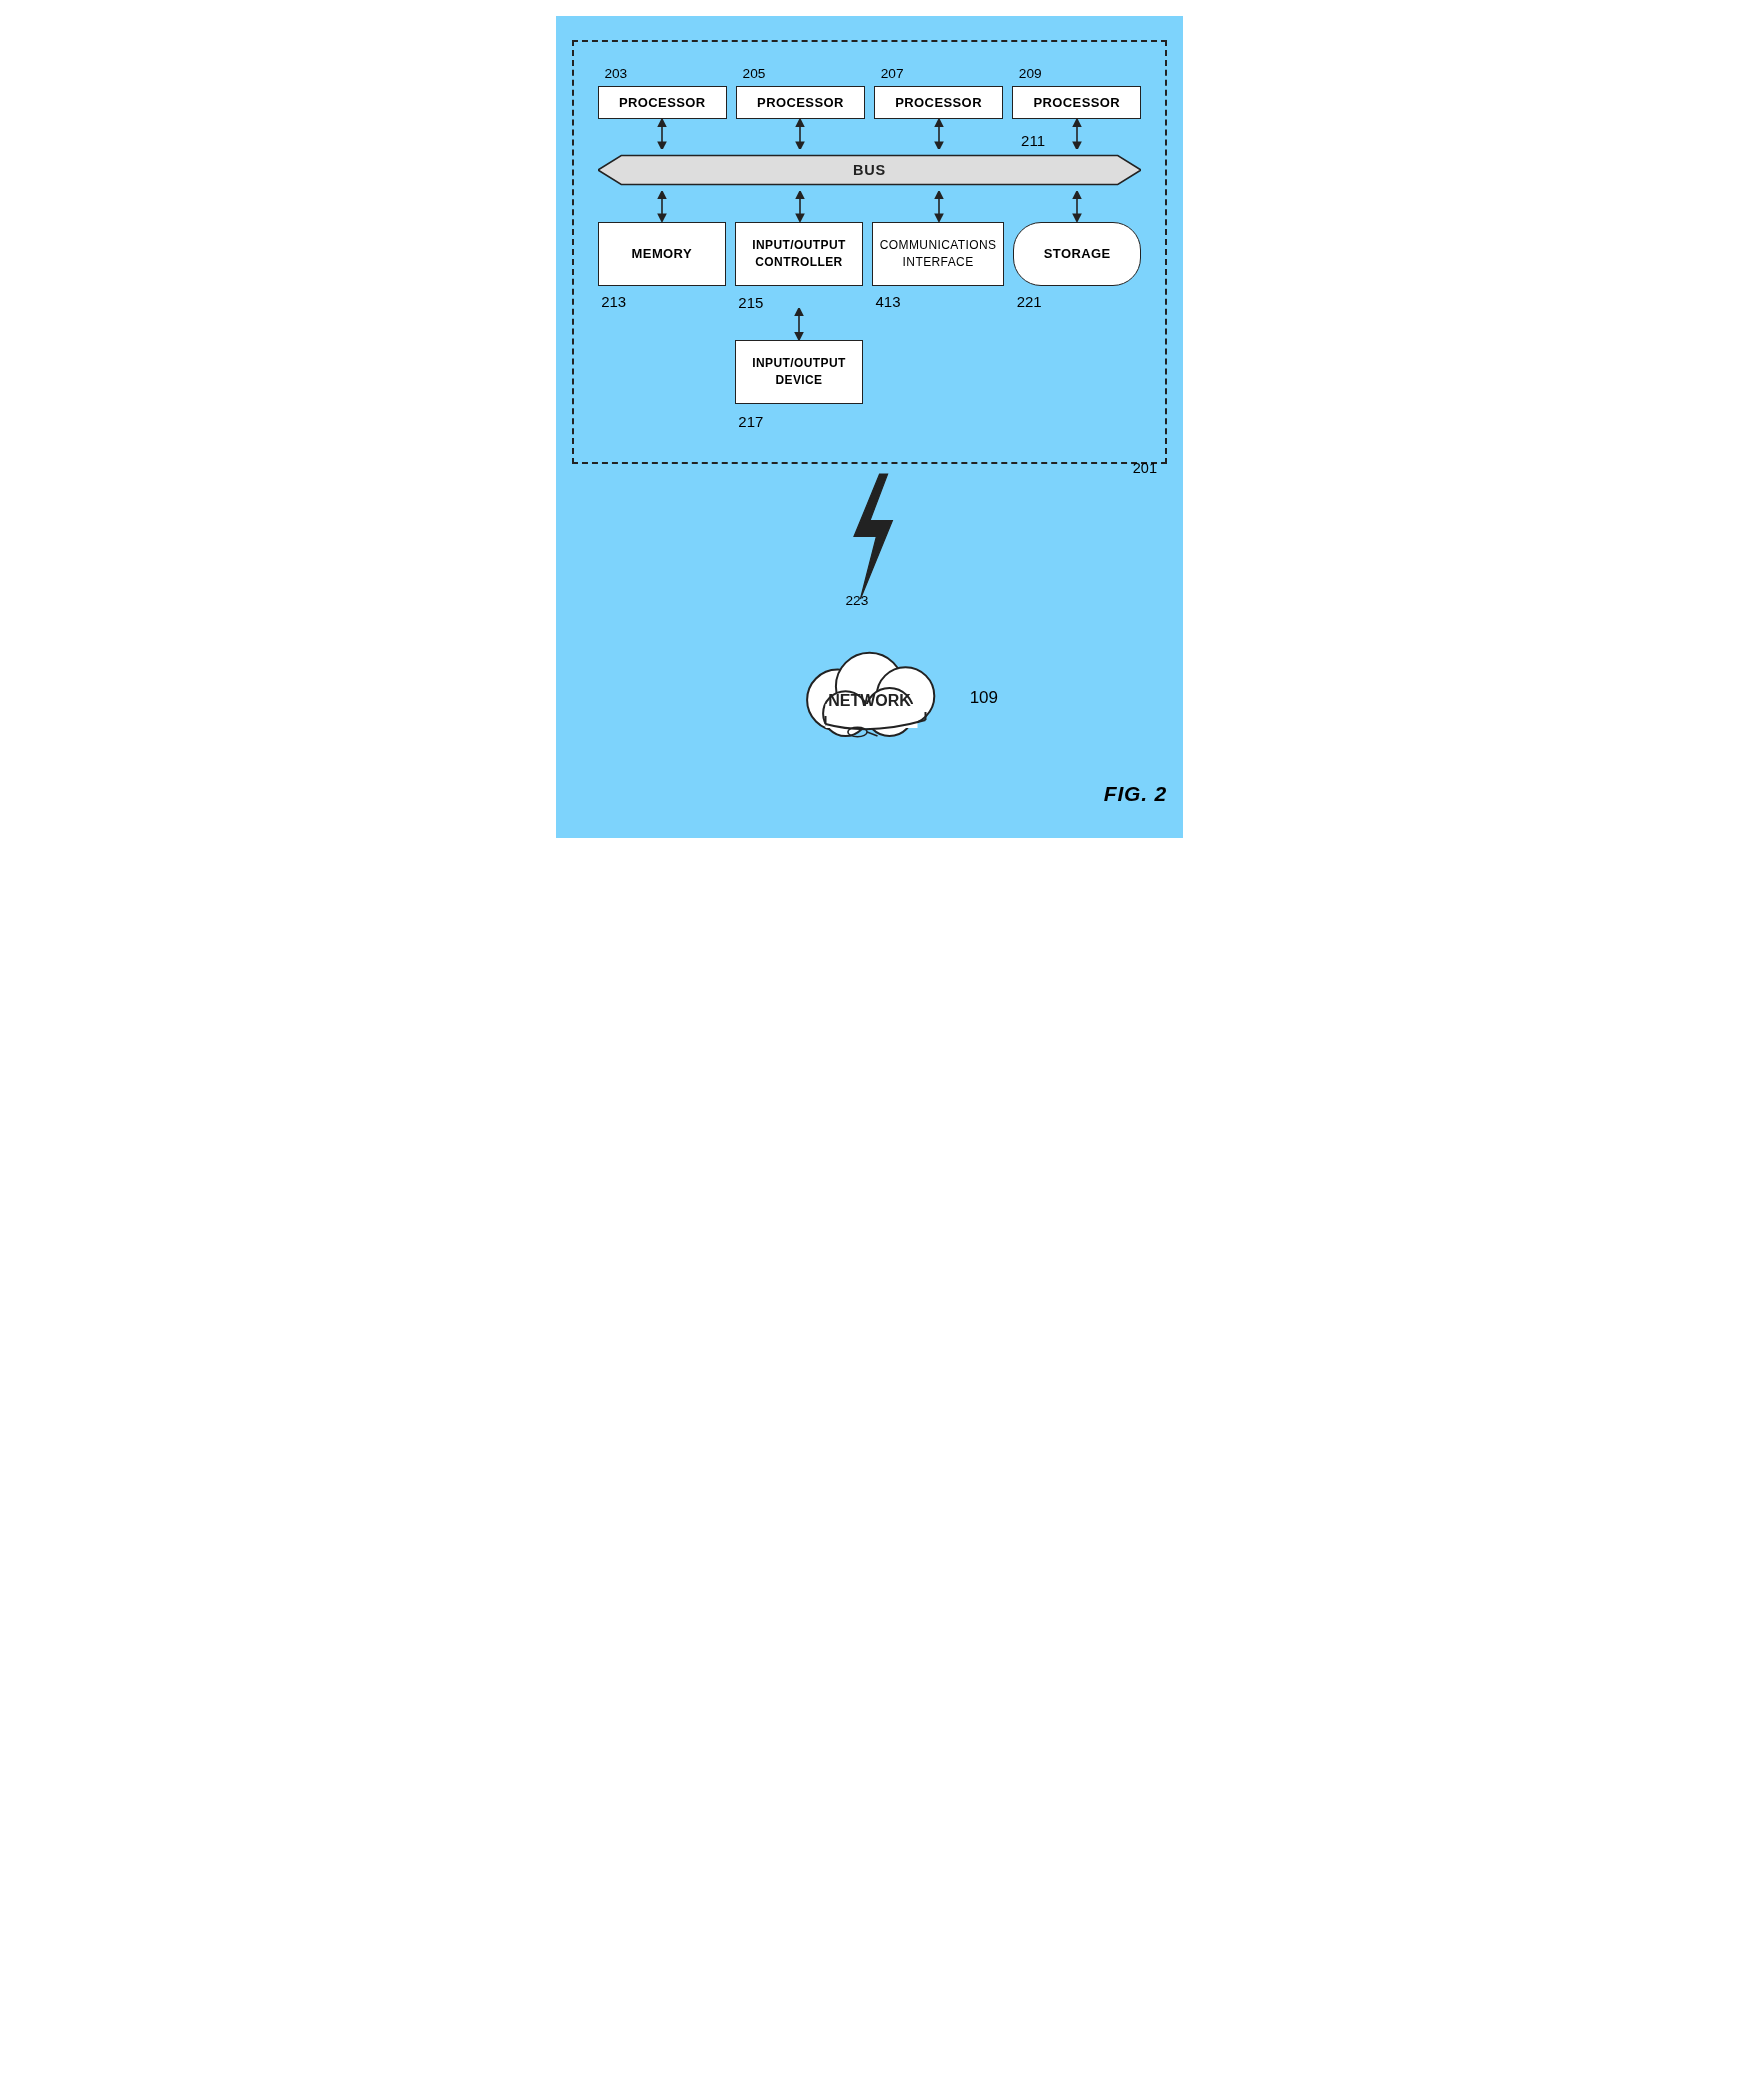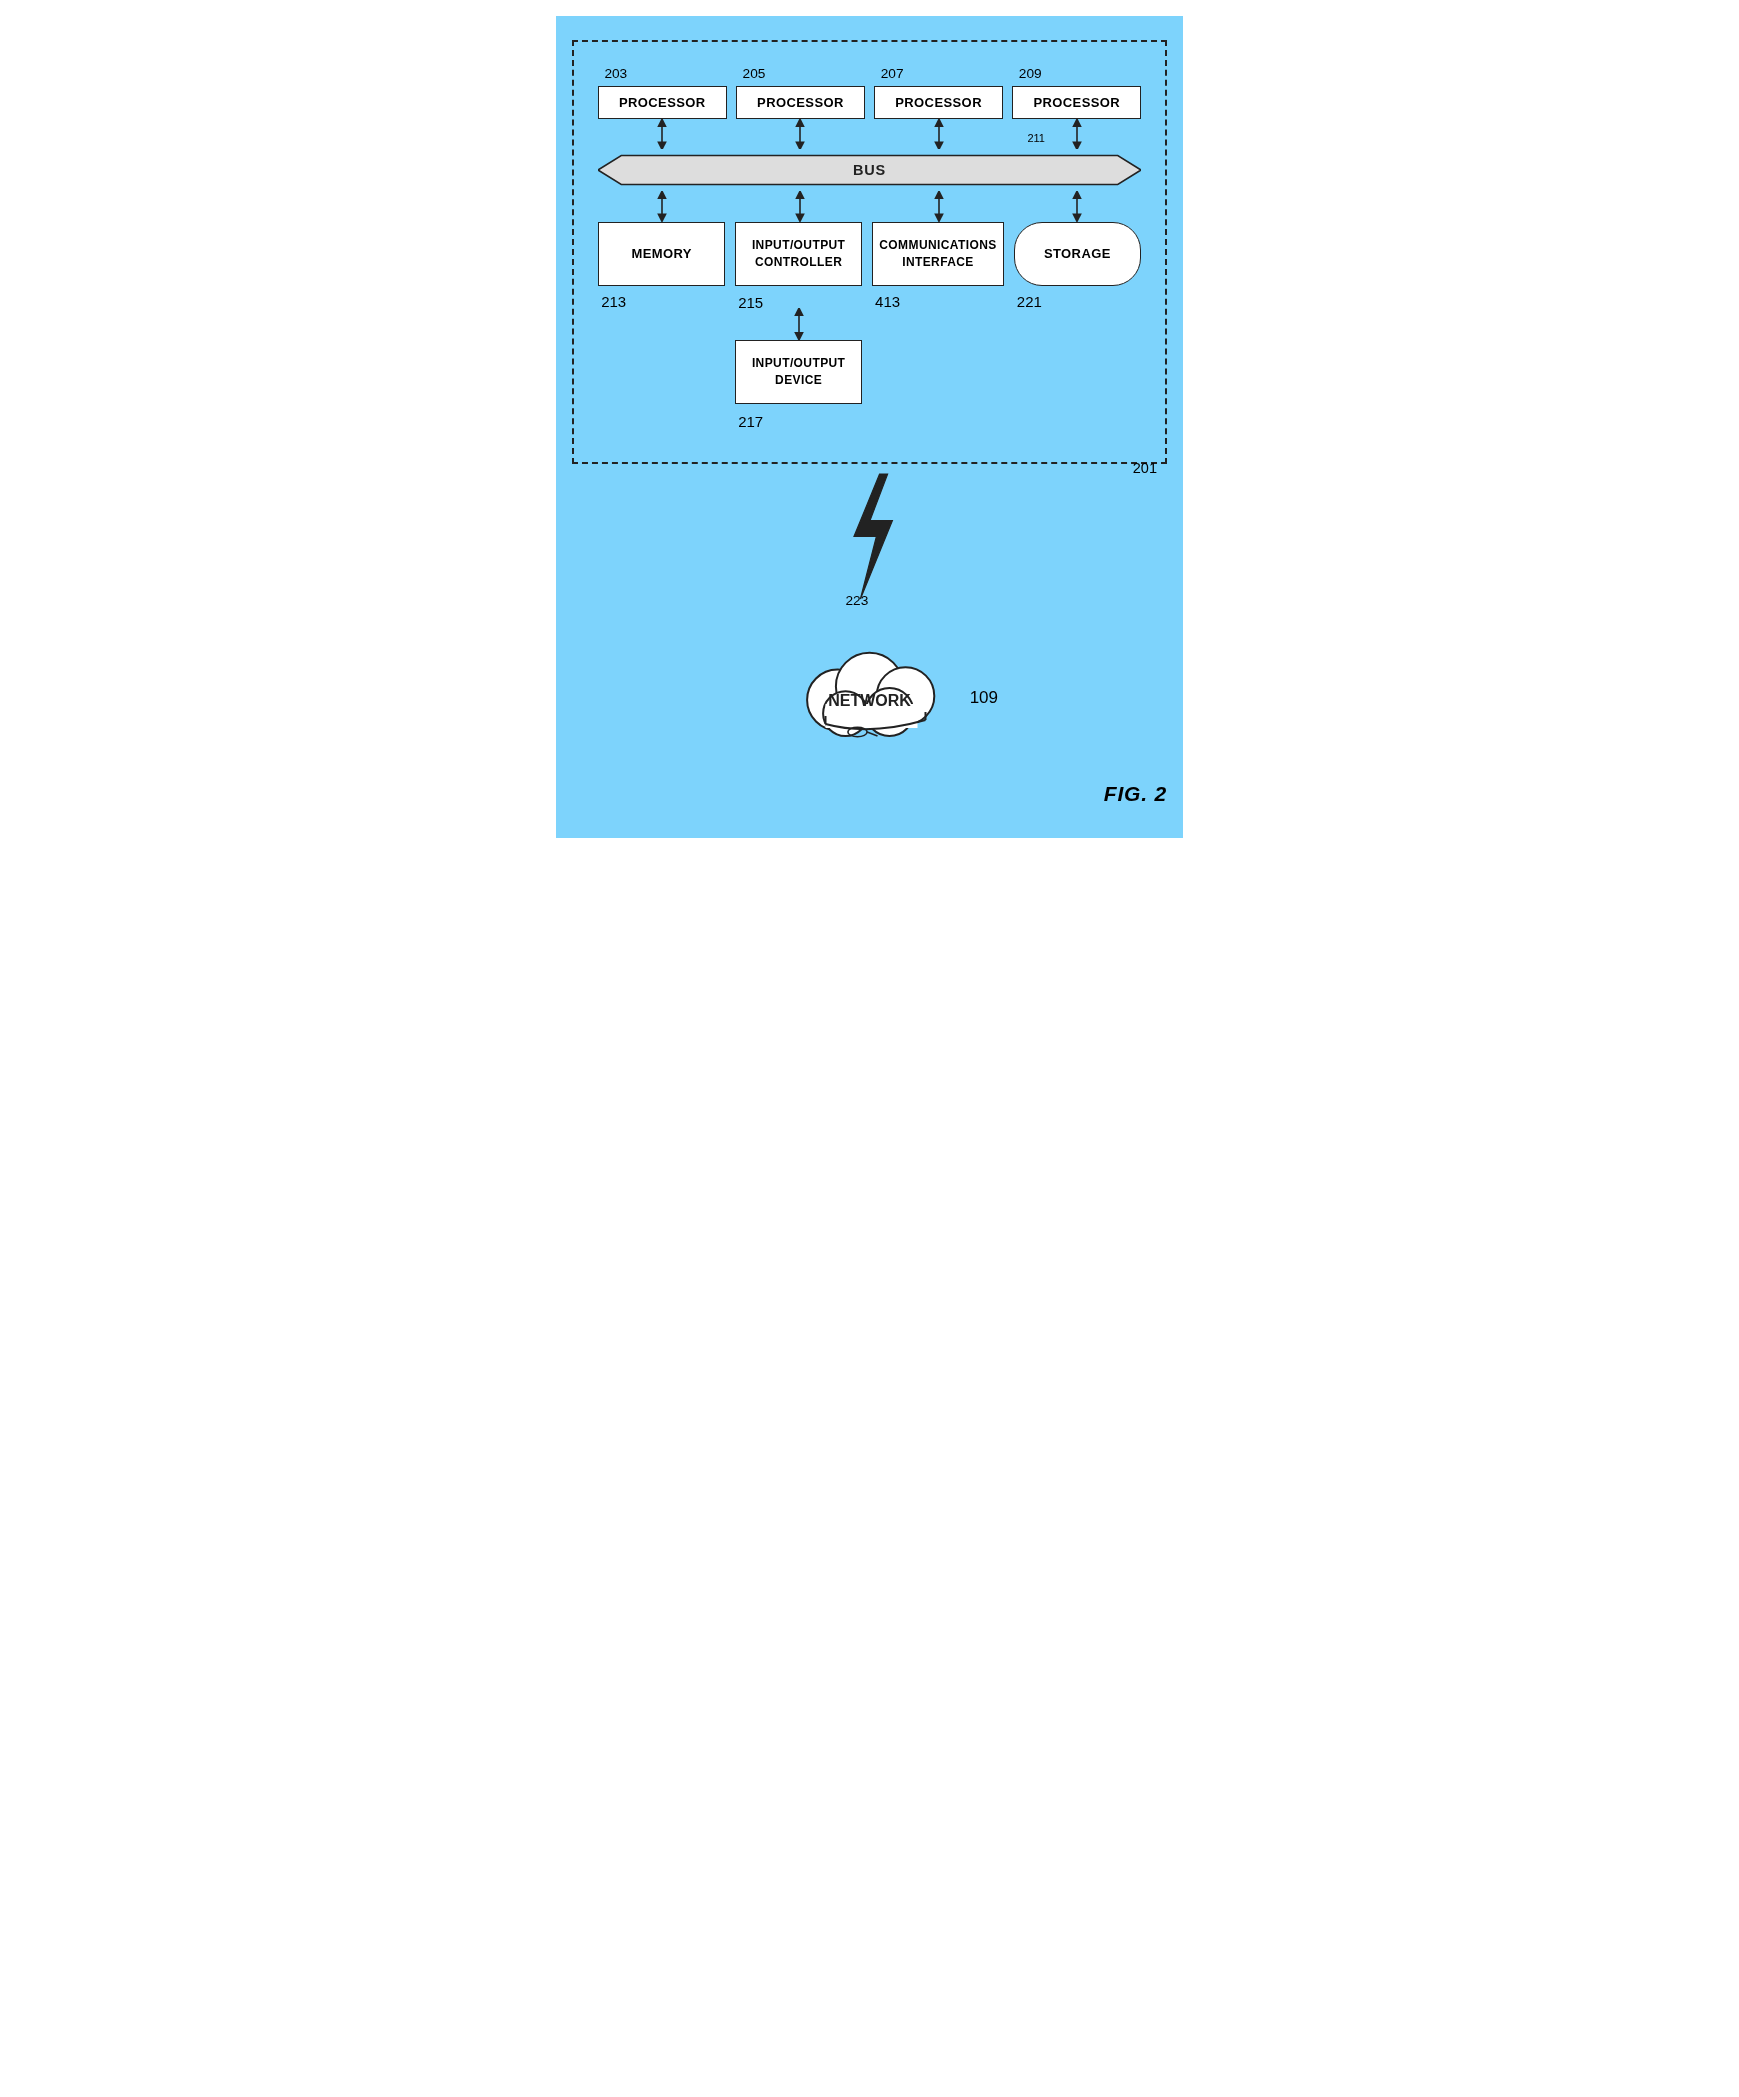--- a/index.html
+++ b/index.html
@@ -83,21 +83,21 @@
       font-size: 14.5px;
       font-weight: bold;
       letter-spacing: 0.8px;
       color: #222;
       pointer-events: none;
     }
     .bus-ref {
       position: absolute;
       top: -17.7px;
       right: 96px;
-      font-size: 11px;
+      font-size: 15px;
     }
     
     .components-row {
       display: flex;
       justify-content: space-between;
       gap: 9.6px;
       margin-top: 0;
     }
     .component-col {
       display: flex;
@@ -327,21 +327,21 @@
           </defs>
           <line x1="10" y1="4" x2="10" y2="36" stroke="#222" stroke-width="2" marker-start="url(#ioahb)" marker-end="url(#ioah)"></line>
         </svg>
         <div class="box" style="height:64px; display:flex; align-items:center; justify-content:center; text-align:center; line-height:1.4; font-size:12px; font-weight:bold;">INPUT/OUTPUT<br>DEVICE</div>
         <div style="display:flex; align-items:flex-start; width:100%; margin-top:1.6px;">
           <span class="ref-num-bottom">217</span>
         </div>
       </div>
 
       <div class="component-col">
-        <div class="box" style="height:64px; display:flex; align-items:center; justify-content:center; text-align:center; line-height:1.4; font-size:12px; font-weight:bold;">COMMUNICATIONS<br>INTERFACE</div>
+        <div class="box" style="height:64px; display:flex; align-items:center; justify-content:center; text-align:center; line-height:1.4; font-size:12px; font-weight:normal;">COMMUNICATIONS<br>INTERFACE</div>
         <span class="ref-num-bottom">413</span>
       </div>
 
       <div class="component-col">
         <div class="box" style="height:64px; display:flex; align-items:center; justify-content:center;border-radius:28px;">STORAGE</div>
         <span class="ref-num-bottom">221</span>
       </div>
     </div>
 
     <span class="ref-label-201">201</span>

